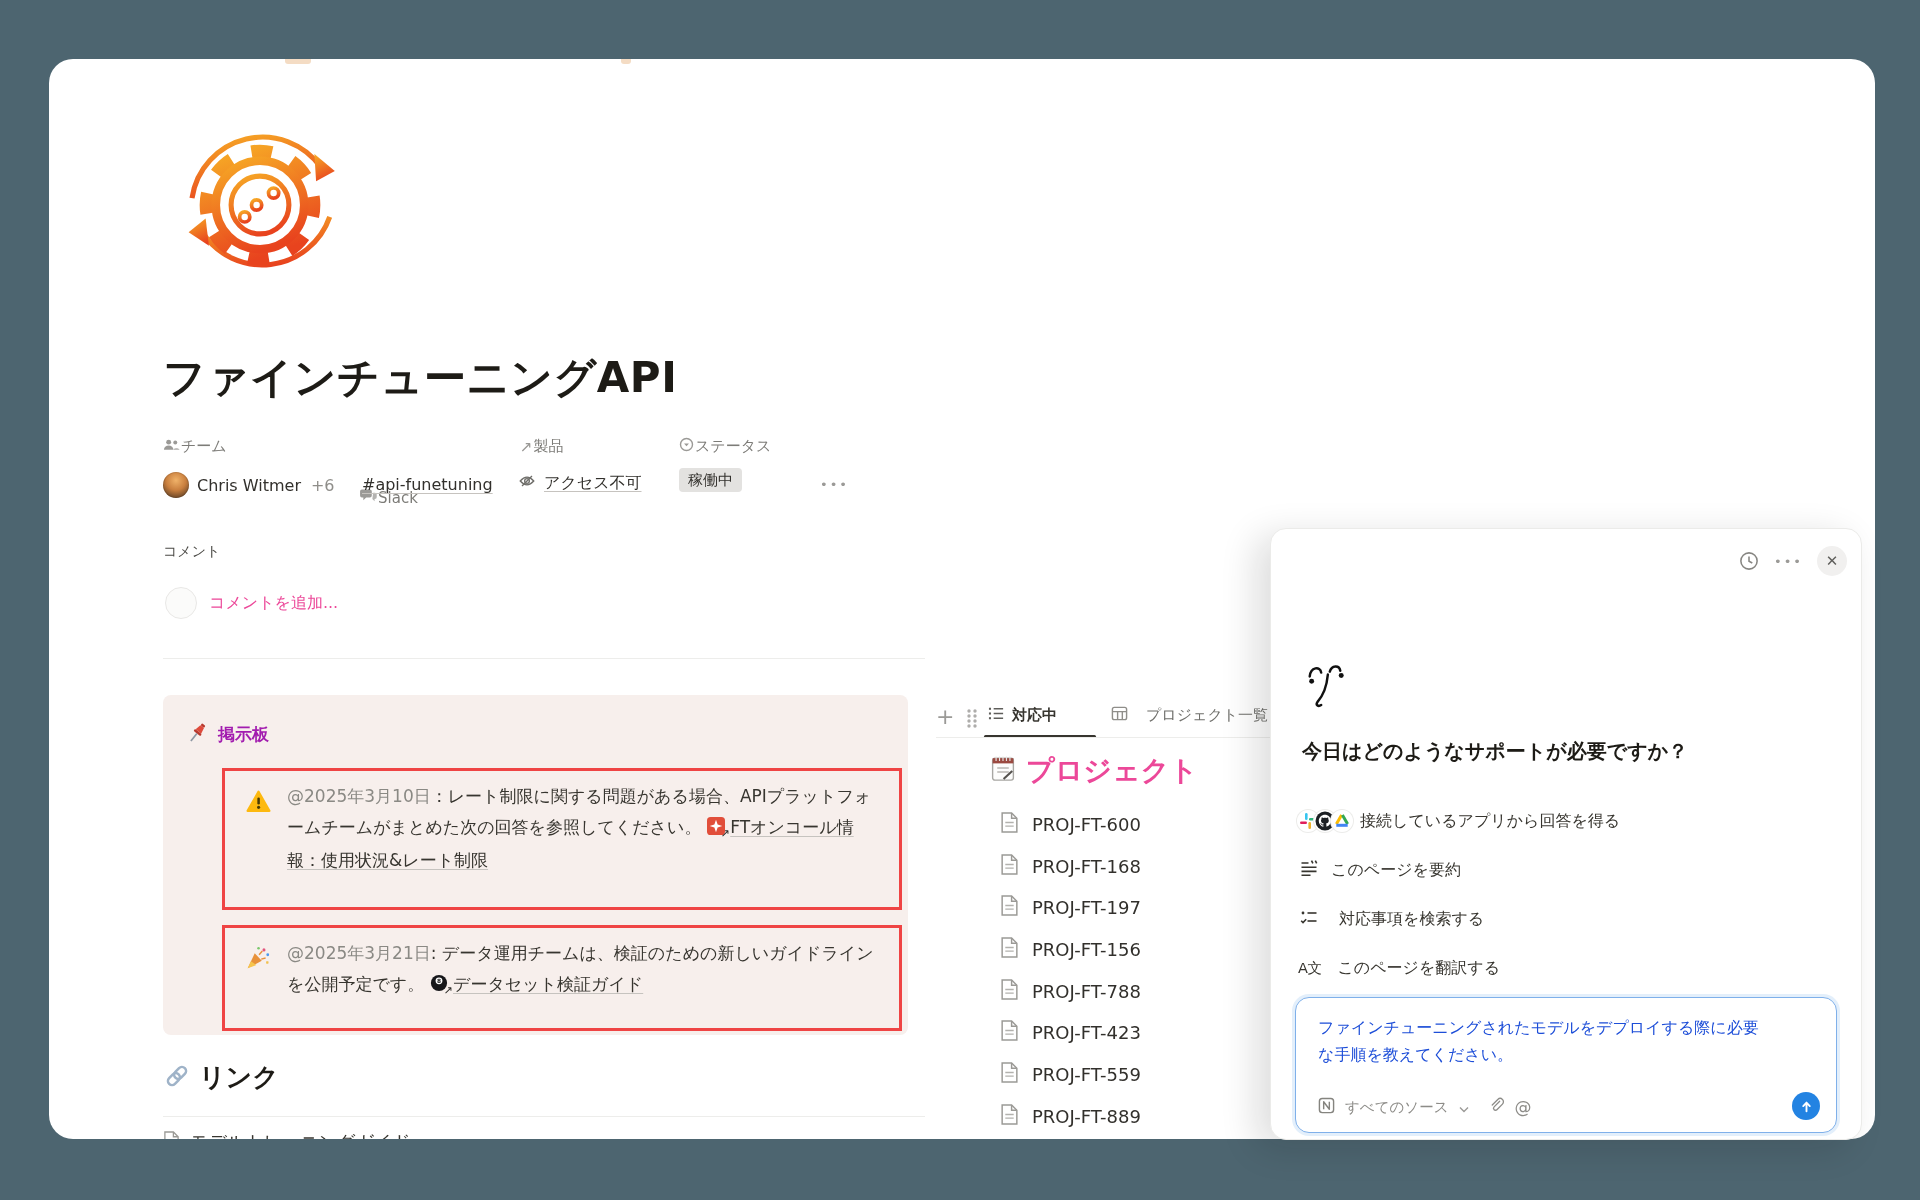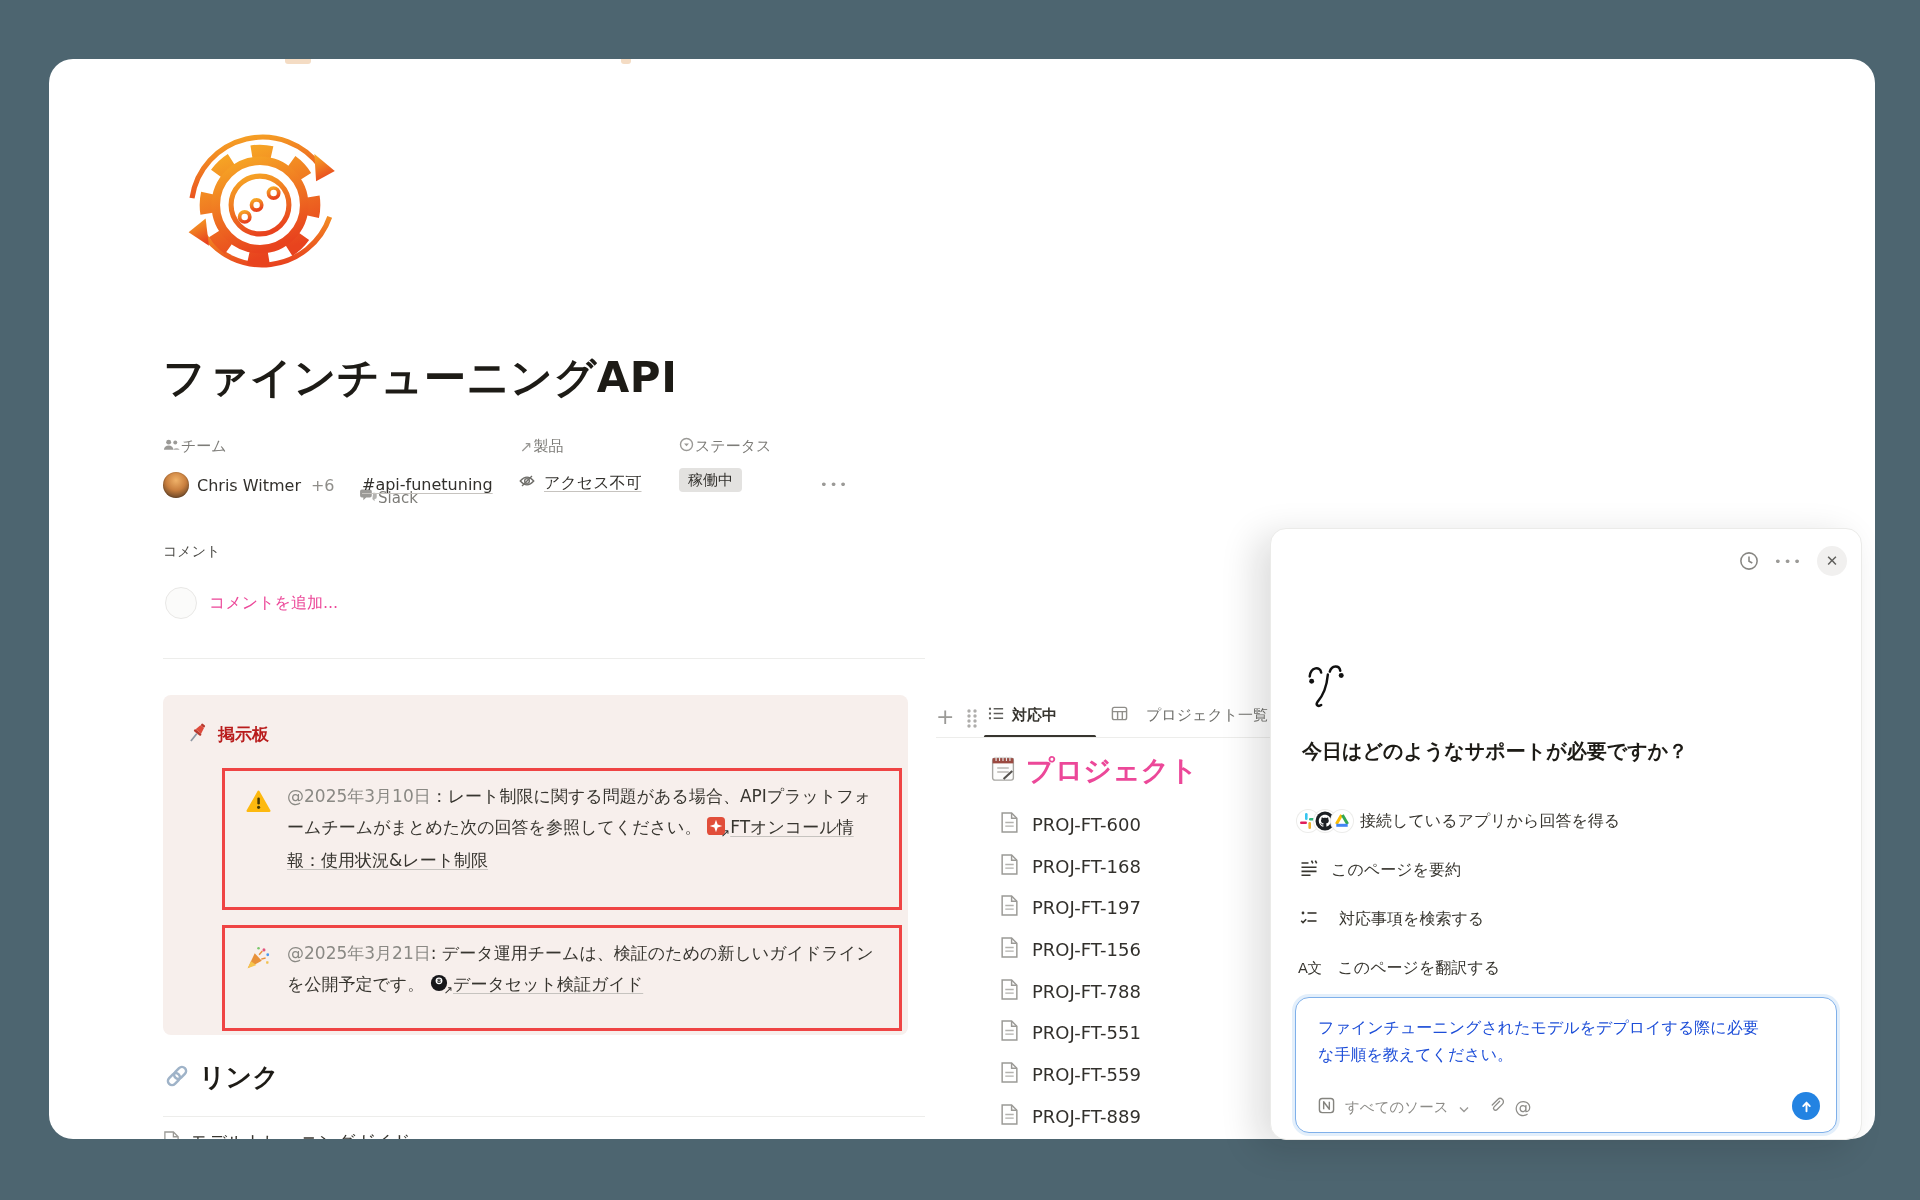--- a/index.html
+++ b/index.html
@@ -14,21 +14,21 @@
   .ul{text-decoration:underline;text-decoration-color:#c6c3bf;text-underline-offset:3px;text-decoration-thickness:1px;}
   .avatar{width:26px;height:26px;border-radius:50%;background:radial-gradient(circle at 50% 32%,#f0b269 0%,#c97f3e 45%,#3a2a1d 100%);box-shadow:inset 0 0 0 1px rgba(0,0,0,.1);}
   .plus6{color:#8f8e8a;margin-left:2px;}
   .badge{background:#e3e2e0;color:#32302c;font-size:15px;padding:3px 9px;border-radius:4px;}
   .dots{color:#9b9a97;font-size:13px;letter-spacing:2px;}
   .section-label{font-size:14px;color:#4b4a46;}
   .empty-avatar{width:30px;height:30px;border-radius:50%;background:#fbfbfa;border:1px solid #e9e8e6;}
   .placeholder{font-size:16px;color:#ec4899;}
   .divider{position:absolute;height:1px;background:#ededeb;}
   .board{position:absolute;background:#f7efec;border-radius:8px;}
-  .board-title{font-size:17px;font-weight:600;color:#b91c1c;}
+  .board-title{font-size:17px;font-weight:600;color:#a21caf;}
   .note-box{position:absolute;border:3px solid #ef4444;border-radius:0;}
   .note-text{font-size:17px;line-height:31px;color:#37352f;}
   .mention{color:#8a8984;}
   .h2{font-size:26px;font-weight:800;color:#1d1b16;}
   .tab{display:flex;align-items:center;gap:7px;font-size:15px;}
   .tab.active{color:#37352f;font-weight:600;}
   .tab.inactive{color:#70706c;}
   .list-h{font-size:28px;font-weight:800;color:#ec4899;}
   .proj-row{display:flex;align-items:center;gap:13px;font-size:18px;font-weight:500;color:#32302c;}
   .panel{position:absolute;left:1270px;top:528px;width:590px;height:610px;background:#ffffff;border:1px solid #ebebe9;border-radius:16px;box-shadow:-14px 8px 36px rgba(15,15,15,.14);z-index:10;}
@@ -313,21 +313,21 @@
             <path d="M5 10 h8 M5 13.5 h8" stroke="#b3b2ae" stroke-width="1.3"></path>
           </svg></span>
         <span>PROJ-FT-788</span>
       </div>
     <div class="proj-row abs" style="left:951px;top:961px;">
         <span><svg width="19" height="21" viewBox="0 0 18 20">
             <path d="M2 1 h9 l5 5 v13 h-14 z" fill="#fff" stroke="#9b9a96" stroke-width="1.4"></path>
             <path d="M11 1 v5 h5" fill="none" stroke="#9b9a96" stroke-width="1.4"></path>
             <path d="M5 10 h8 M5 13.5 h8" stroke="#b3b2ae" stroke-width="1.3"></path>
           </svg></span>
-        <span>PROJ-FT-551</span>
+        <span>PROJ-FT-423</span>
       </div>
     <div class="proj-row abs" style="left:951px;top:1003px;">
         <span><svg width="19" height="21" viewBox="0 0 18 20">
             <path d="M2 1 h9 l5 5 v13 h-14 z" fill="#fff" stroke="#9b9a96" stroke-width="1.4"></path>
             <path d="M11 1 v5 h5" fill="none" stroke="#9b9a96" stroke-width="1.4"></path>
             <path d="M5 10 h8 M5 13.5 h8" stroke="#b3b2ae" stroke-width="1.3"></path>
           </svg></span>
         <span>PROJ-FT-559</span>
       </div>
     <div class="proj-row abs" style="left:951px;top:1045px;">

